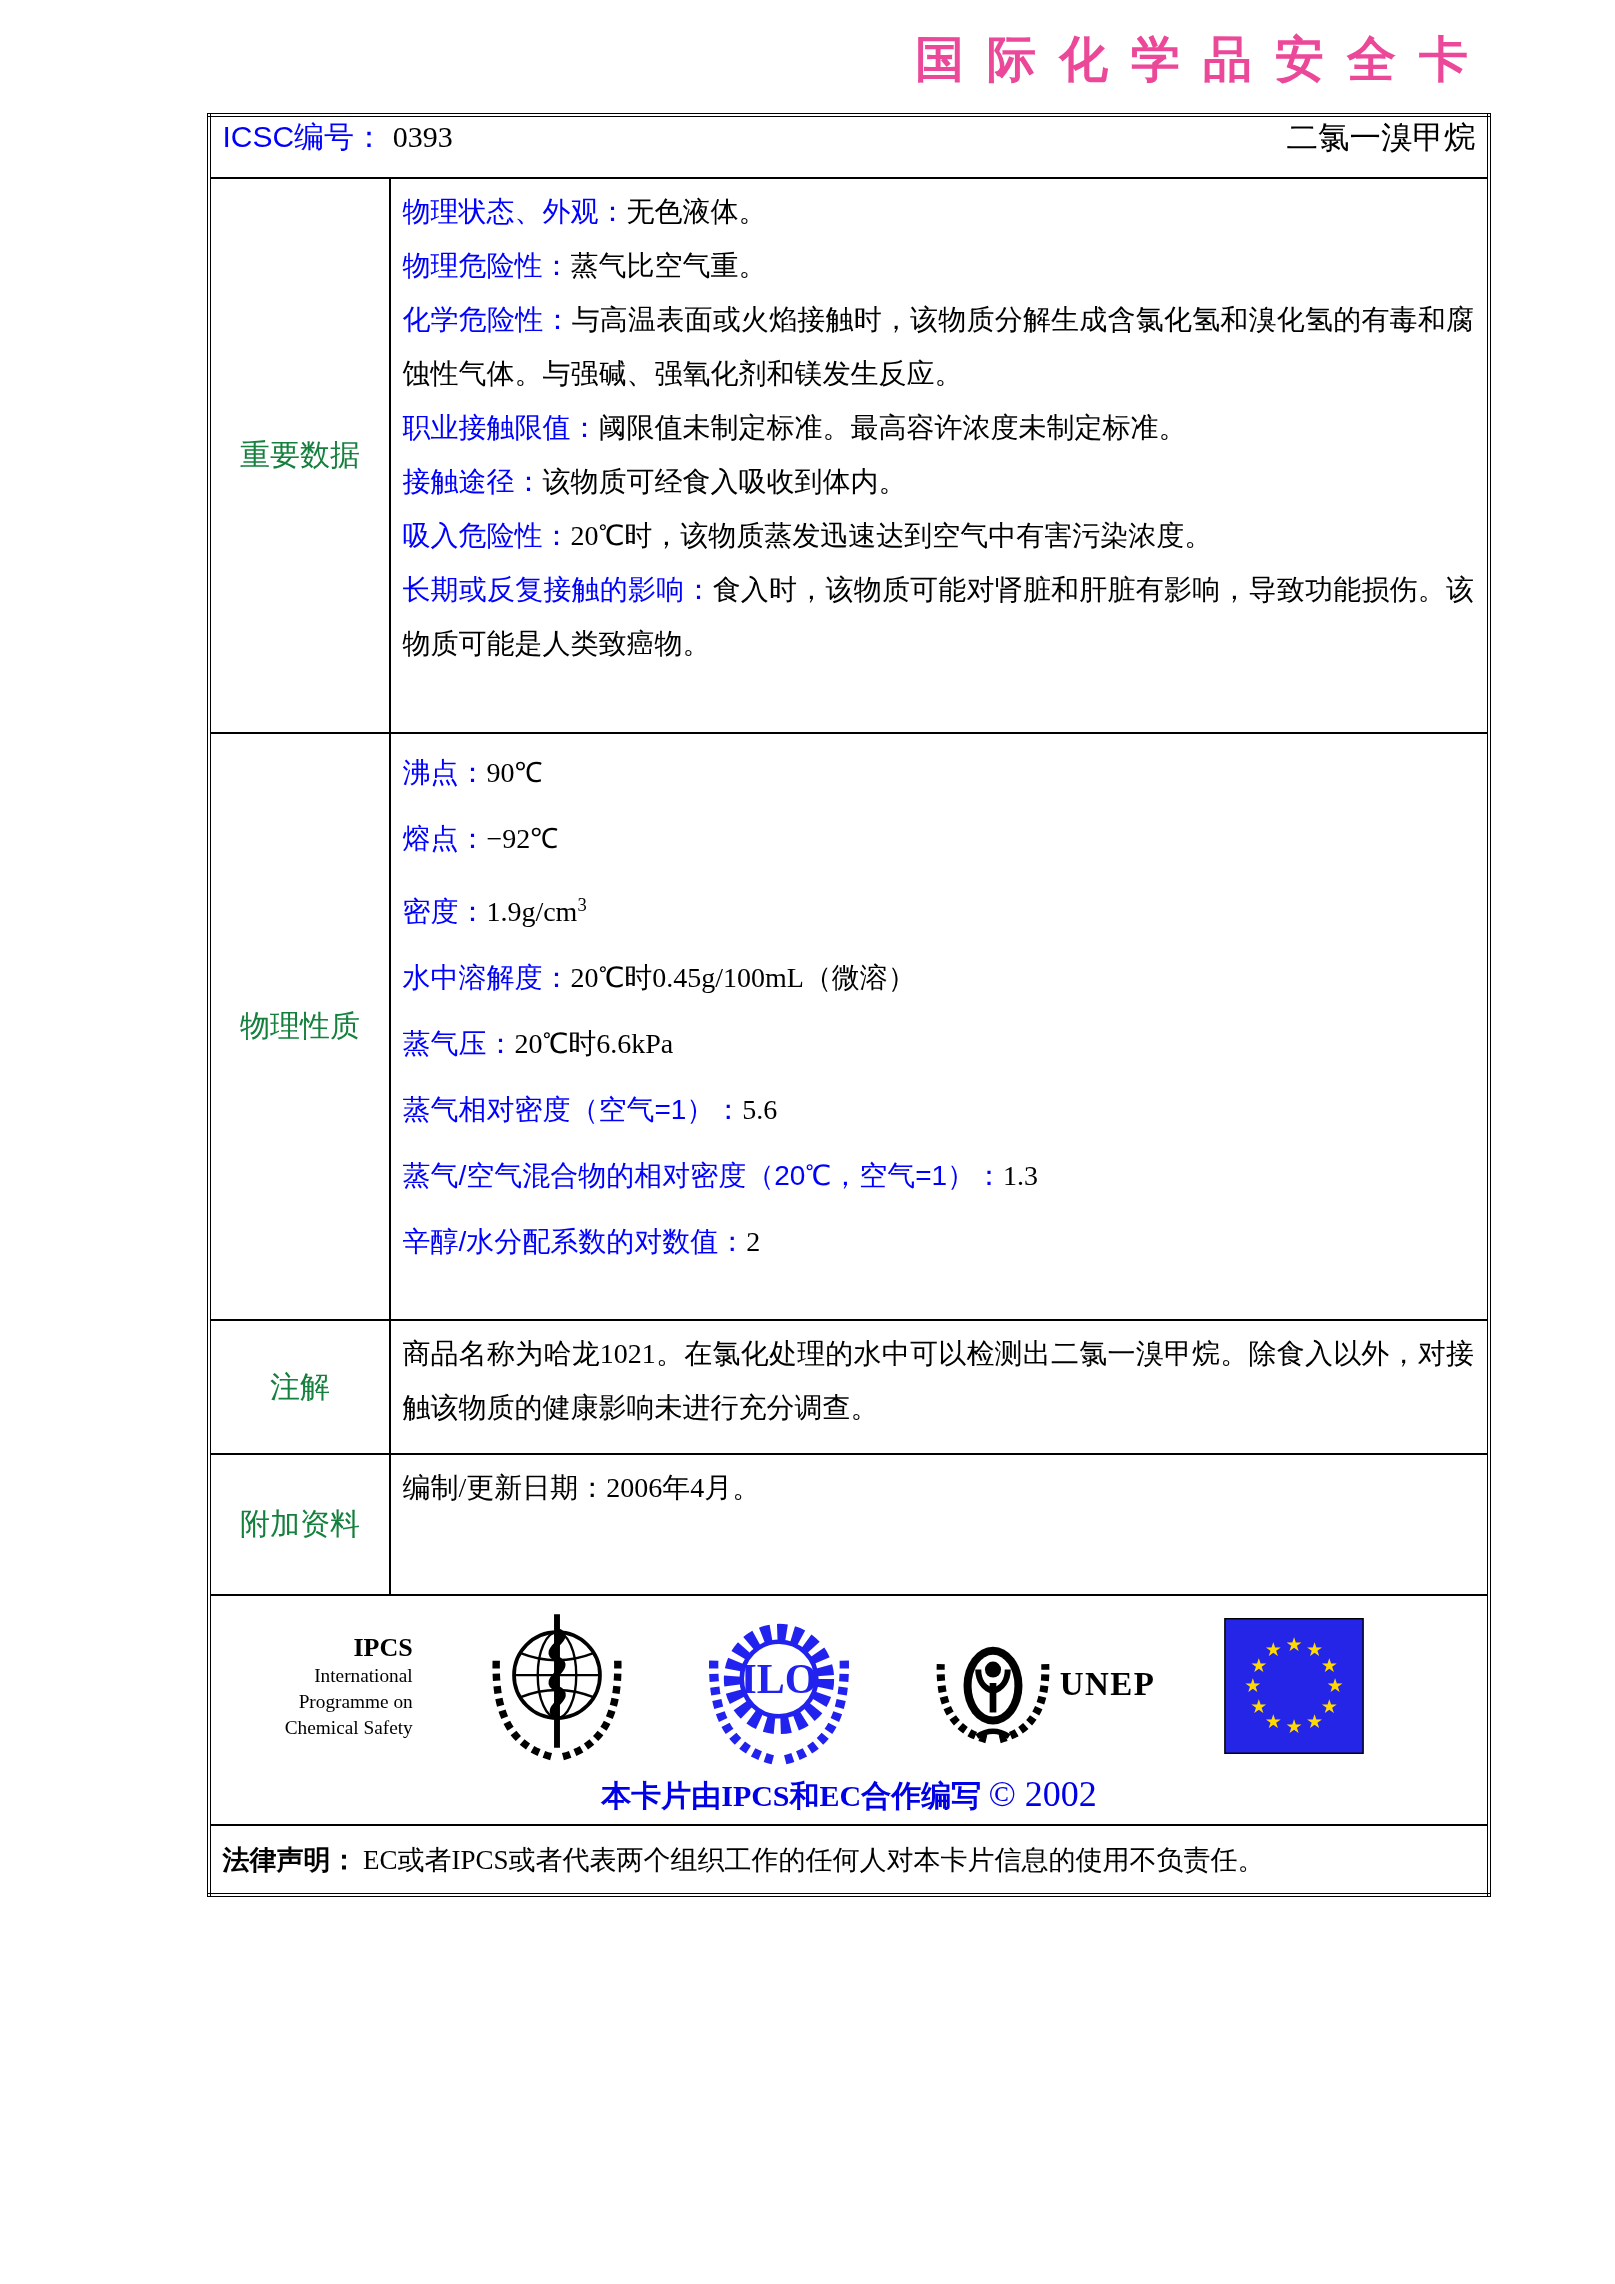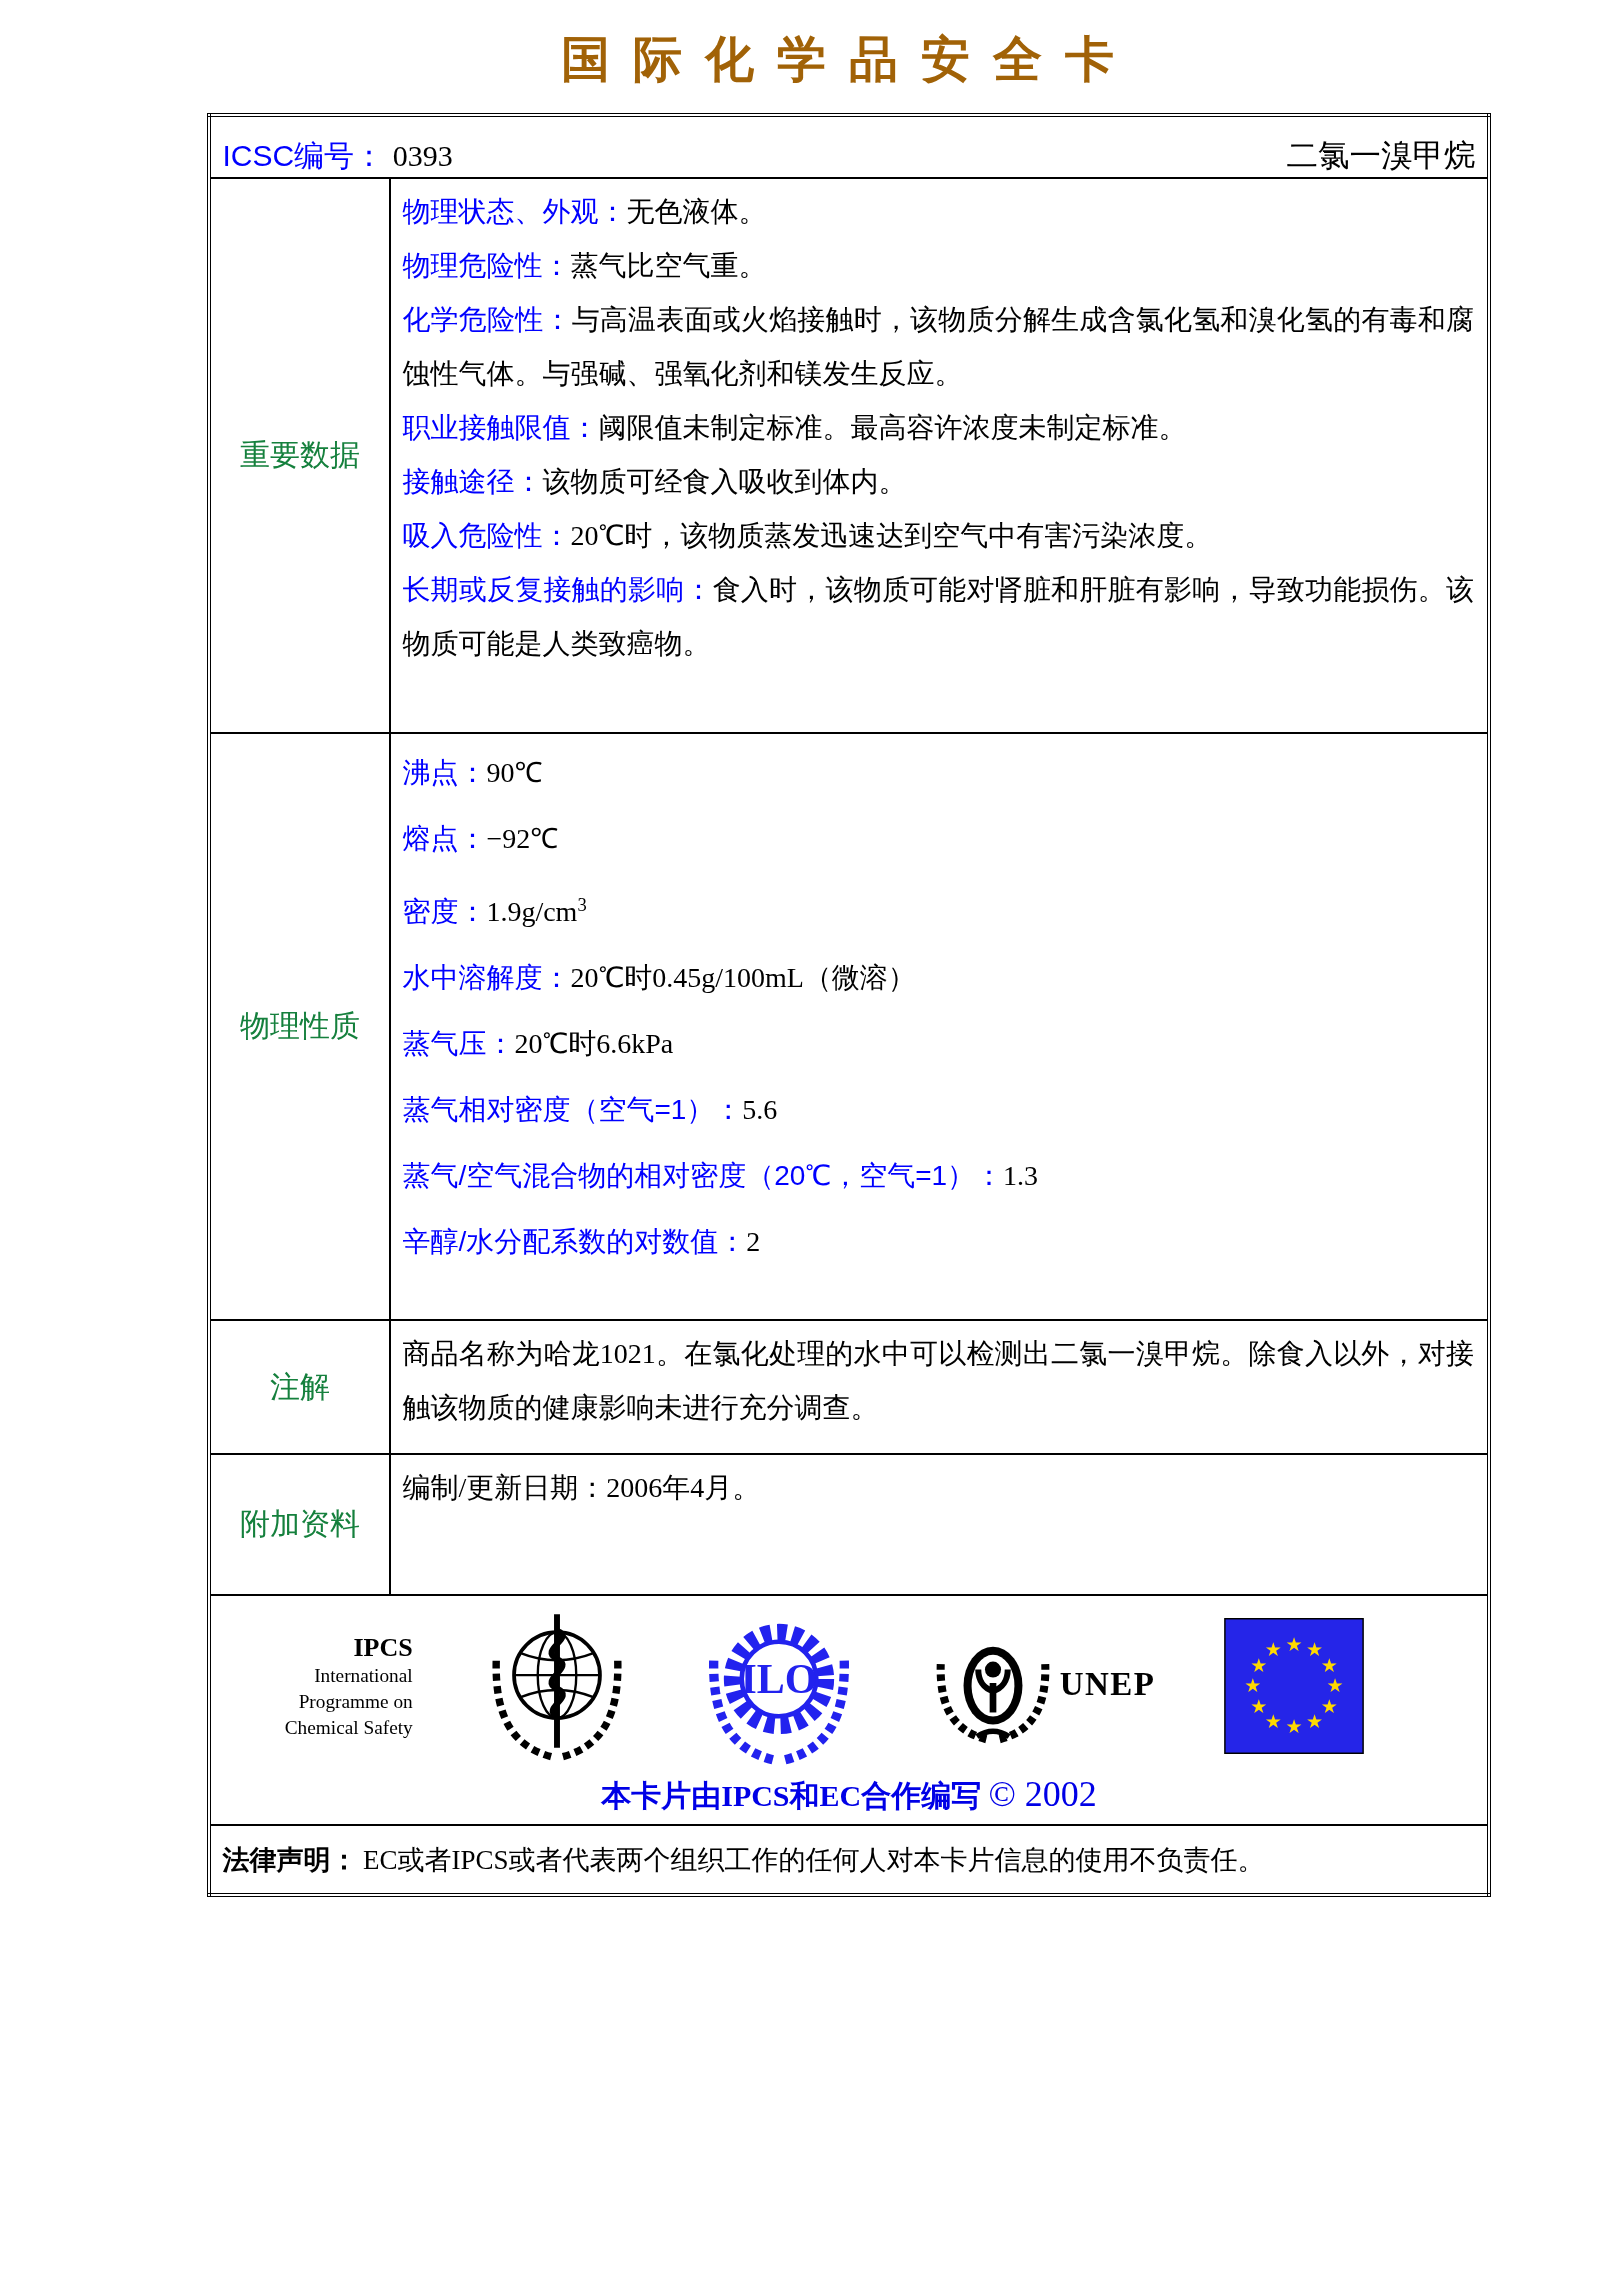--- a/index.html
+++ b/index.html
@@ -1,32 +1,32 @@
 <!DOCTYPE html>
 <html style="font-size:11.4px"><head>
 <meta charset="utf-8">
 <style>
   html,body{margin:0;padding:0;background:#ffffff;}
   body{width:1616px;height:2284px;position:relative;font-family:"Liberation Serif",serif;color:#000;}
   .page{position:absolute;inset:0;}
 
-  .title{position:absolute;top:27px;left:207px;width:1284px;margin:0;text-align:center;
+  .title{position:absolute;top:27px;left:207px;width:1284px;margin:0;text-align:right;
          font-family:"Liberation Sans",sans-serif;font-weight:bold;font-size:49px;
-         letter-spacing:23px;color:#a16207;white-space:nowrap;}
+         letter-spacing:23px;color:#ec4899;white-space:nowrap;}
 
   table.card{position:absolute;top:113px;left:207px;width:1284px;border-collapse:collapse;
              table-layout:fixed;border:4.3px double #000;}
   table.card td{border:2.9px double #000;background:#fff;}
 
   .label-cell{vertical-align:middle;text-align:center;color:#15803d;
               font-family:"Liberation Sans",sans-serif;font-size:30px;}
   .content-cell{vertical-align:top;padding:5.7px 13px 5.7px 11.4px;font-size:28px;}
 
   .hdr-cell{height:60px;padding:0 11.4px;}
-  .hdr-flex{display:flex;align-items:flex-end;justify-content:space-between;height:100%;}
+  .hdr-flex{display:flex;align-items:flex-start;justify-content:space-between;height:100%;}
   .hdr-left{font-size:30px;}
   .hdr-left .lbl{font-family:"Liberation Sans",sans-serif;color:#0000FF;}
   .hdr-left .val{font-family:"Liberation Serif",serif;color:#000;padding-left:8.6px;}
   .hdr-right{font-size:31.5px;font-family:"Liberation Serif",serif;color:#000;}
 
   p.line{margin:0;text-align:justify;}
   .important p.line{line-height:54px;}
   .physical p.line{line-height:66px;text-align:left;}
   .lbl{color:#0000FF;font-family:"Liberation Sans",sans-serif;}
   .txt{color:#000;font-family:"Liberation Serif",serif;}

